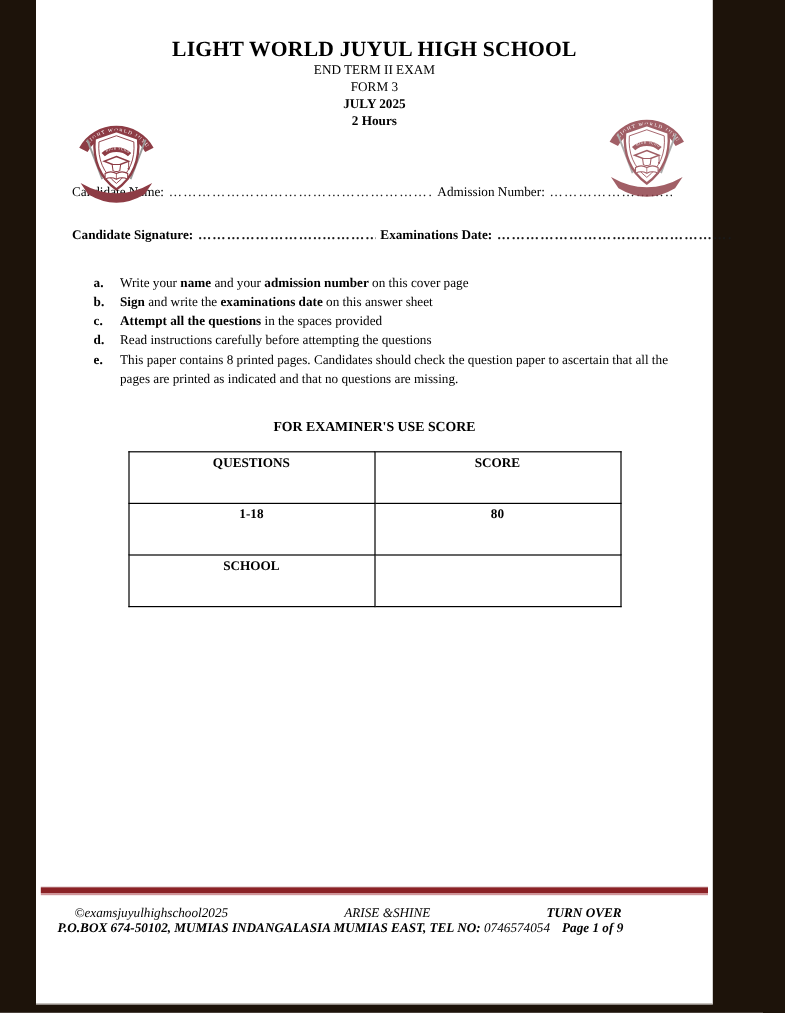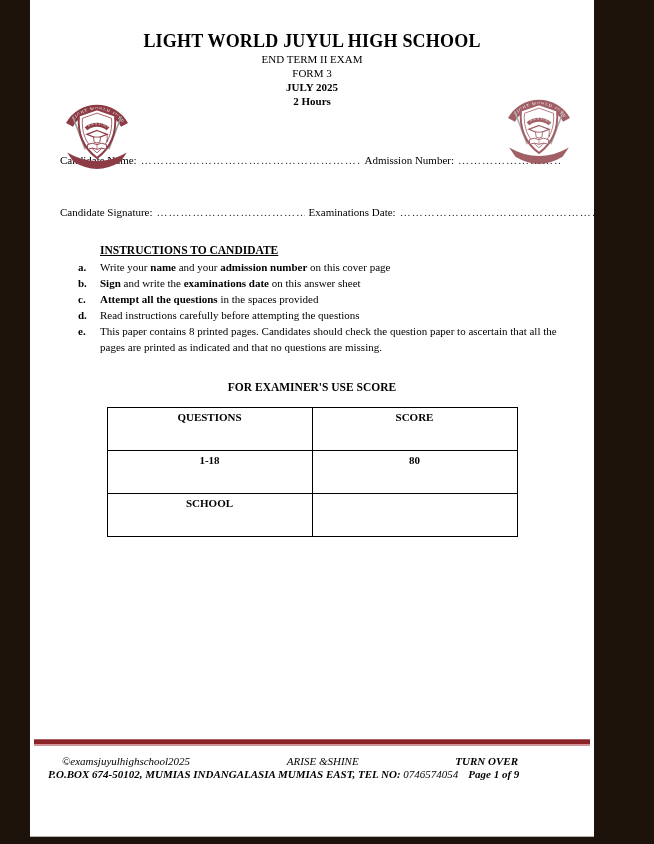--- a/index.html
+++ b/index.html
@@ -17,21 +17,21 @@
   .school-title{ font-size:18px; font-weight:bold; line-height:22px; letter-spacing:.2px; }
   .sub{ font-size:11px; }
   .b{ font-weight:bold; }
   
   .crest{ position:absolute; width:80px; height:88px; }
   .crest-left{ left:27px; top:88px; }
   .crest-right{ right:15px; top:83px; opacity:.82; }
   
   .candidate{ margin:46px 30px 0 30px; font-size:11px; }
   .cand-row{ display:flex; align-items:baseline; white-space:nowrap; }
-  .cand-row + .cand-row{ margin-top:40px; }
+  .cand-row + .cand-row{ margin-top:24px;font-weight:bold; }
   .lbl{ flex:none; }
   .dots{ overflow:hidden; letter-spacing:1px; color:#1a1a1a; }
   .dots-flex{ flex:1 1 auto; margin:0 4px; }
   .dots-fixed{ flex:none; margin:0 4px; }
   .w105{ width:102px; } .w150{ width:148px; } .w195{ width:196px; }
   
   .instructions{ margin:26px 10px 0 48px; font-size:11px; }
   .instr-heading{ font-weight:bold; text-decoration:underline; font-size:11.5px; margin-left:22px; margin-bottom:3px; }
   .instr-item{ display:flex; line-height:16px; }
   .instr-letter{ flex:none; width:22px; font-weight:bold; }
@@ -124,21 +124,20 @@
     </div>
     <div class="cand-row">
       <span class="lbl">Candidate Signature:</span>
       <span class="dots dots-fixed w150">……………………..……………………………</span>
       <span class="lbl">Examinations Date:</span>
       <span class="dots dots-fixed w195">…………………………………………………………</span>
     </div>
   </div>
 
   <div class="instructions">
-    <div class="instr-heading">INSTRUCTIONS TO CANDIDATE</div>
     <div>
         <div class="instr-item">
           <span class="instr-letter">a.</span>
           <span class="instr-text"><span>Write your </span><span class="b">name</span><span> and your </span><span class="b">admission number</span><span> on this cover page</span></span>
         </div>
         <div class="instr-item">
           <span class="instr-letter">b.</span>
           <span class="instr-text"><span class="b">Sign</span><span> and write the </span><span class="b">examinations date</span><span> on this answer sheet</span></span>
         </div>
         <div class="instr-item">

